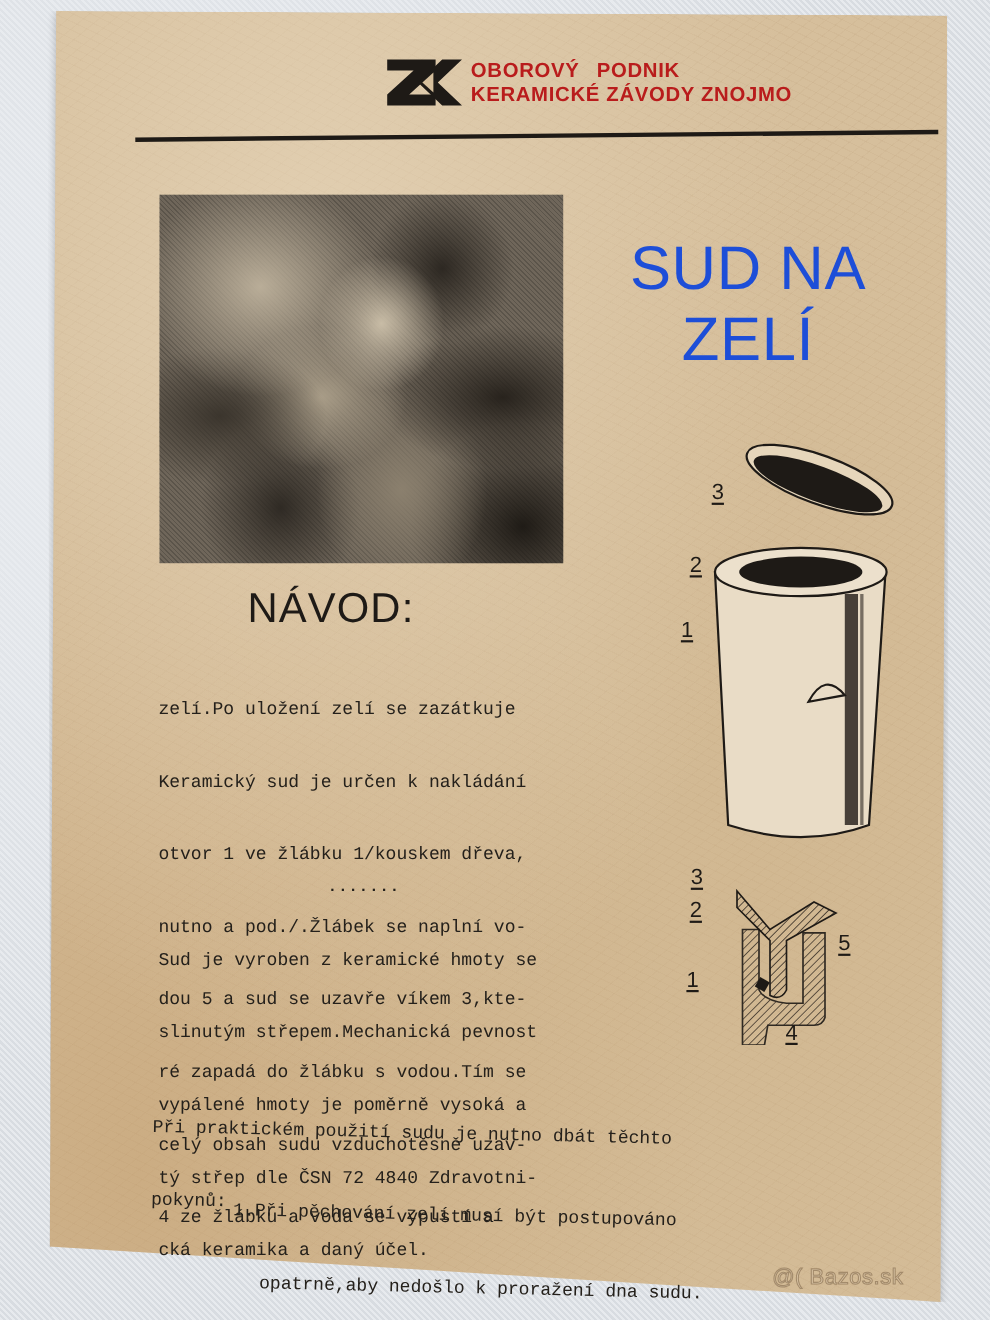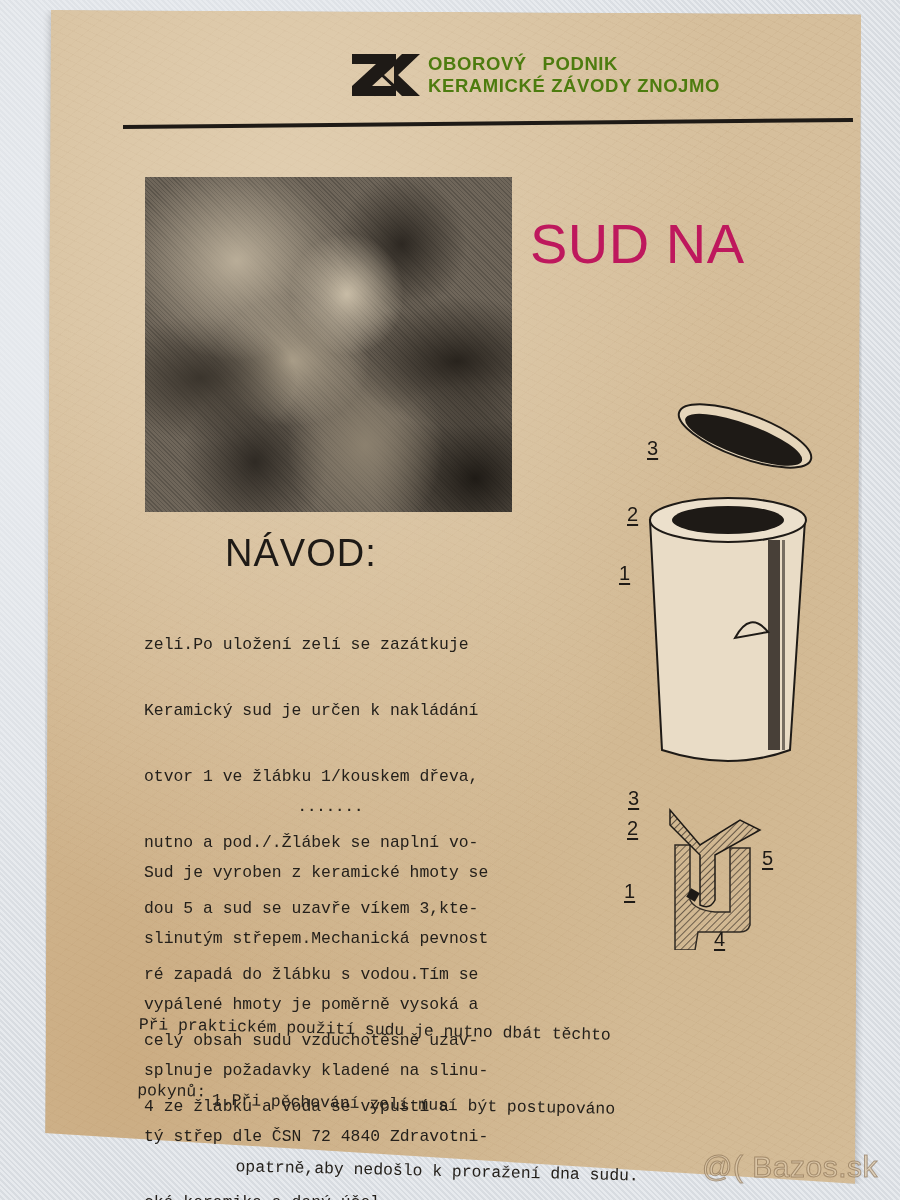--- a/index.html
+++ b/index.html
@@ -21,21 +21,21 @@
       repeating-linear-gradient(25deg, rgba(150,110,70,0.06) 0 1px, transparent 1px 7px),
       repeating-linear-gradient(-40deg, rgba(150,110,70,0.05) 0 1px, transparent 1px 9px);
     clip-path: polygon(0.5% 0, 100% 0, 100% 0.5%, 101% 100%, 0 96%, 0 88%, -1% 0);
     transform: rotate(0.3deg);
     box-shadow: 0 2px 8px rgba(0,0,0,0.25);
   }
   .header {
     position:absolute; left:350px; top:52px; display:flex; align-items:center;
   }
   .logo { width:72px; height:46px; margin-right:6px; }
-  .company { font-weight:bold; font-size:18.5px; line-height:22px; color:#4d7c0f; letter-spacing:0.6px; }
+  .company { font-weight:bold; font-size:18.5px; line-height:22px; color:#b91c1c; letter-spacing:0.6px; }
   .company div:first-child { word-spacing:10px; }
   .rule {
     position:absolute; left:123px; top:125px; width:730px; height:4px;
     background:#1e1a16; transform:rotate(-0.55deg); transform-origin:left center;
   }
   .photo {
     position:absolute; left:145px; top:177px; width:367px; height:335px;
     background:#6f665a;
     background-image:
       radial-gradient(ellipse at 25% 25%, #b9ad98 0, transparent 28%),
@@ -43,22 +43,22 @@
       radial-gradient(ellipse at 70% 20%, #2d2822 0, transparent 18%),
       radial-gradient(ellipse at 15% 60%, #3b352d 0, transparent 22%),
       radial-gradient(ellipse at 40% 55%, #a99d88 0, transparent 25%),
       radial-gradient(ellipse at 85% 55%, #28231d 0, transparent 25%),
       radial-gradient(ellipse at 60% 80%, #8b806e 0, transparent 25%),
       radial-gradient(ellipse at 30% 85%, #2f2a24 0, transparent 20%),
       radial-gradient(ellipse at 90% 90%, #1f1b16 0, transparent 22%),
       repeating-linear-gradient(45deg, rgba(0,0,0,0.18) 0 1px, transparent 1px 3px);
   }
   .title {
-    position:absolute; left:530px; top:212px; width:300px; text-align:left;
-    font-size:56px; line-height:64px; color:#be185d; letter-spacing:0.5px;
+    position:absolute; left:530px; top:212px; width:300px; text-align:center;
+    font-size:56px; line-height:64px; color:#1d4ed8; letter-spacing:0.5px;
   }
   .navod {
     position:absolute; left:225px; top:532px; font-weight:normal; font-size:38px;
     color:#1e1a16; letter-spacing:1px;
   }
   .typed {
     font-family:"Liberation Mono", monospace; color:#24201b; font-size:16.4px;
     line-height:22px; white-space:pre;
   }
   .p1 { position:absolute; left:144px; top:590px; }
@@ -66,21 +66,21 @@
   .p2 { position:absolute; left:144px; top:818px; }
   .p3 { position:absolute; left:140px; top:970px; transform:rotate(1.3deg); transform-origin:left top; }
   .p3 .indent2 { padding-left:100px; }
   .lbl {
     position:absolute; font-size:20px; color:#1e1a16; text-decoration:underline;
     text-underline-offset:3px;
   }
   .barrel { position:absolute; left:640px; top:400px; }
   .section { position:absolute; left:660px; top:800px; }
   .watermark {
-    position:absolute; left:702px; top:1150px; font-size:30px; color:rgba(220,200,170,0.75);
+    position:absolute; left:702px; top:1150px; font-size:20px; color:rgba(220,200,170,0.75);
     -webkit-text-stroke:1px rgba(120,95,65,0.55); letter-spacing:0.5px;
   }
 </style>
 </head>
 <body>
 
 <div class="paper"></div>
 
 <div class="header">
   <svg class="logo" viewBox="0 0 72 46">
@@ -93,20 +93,21 @@
     <div>KERAMICKÉ ZÁVODY ZNOJMO</div>
   </div>
 </div>
 
 <div class="rule"></div>
 
 <div class="photo"></div>
 
 <div class="title">
   <div>SUD NA</div>
+  <div>ZELÍ</div>
 </div>
 
 <svg class="barrel" width="190" height="380" viewBox="0 0 190 380">
 
   <g transform="translate(40,8) rotate(20 65 28)">
     <ellipse cx="65" cy="28" rx="70" ry="22" fill="#e6d6bb" stroke="#1e1a16" stroke-width="2"></ellipse>
     <ellipse cx="65" cy="32" rx="62" ry="16" fill="#1e1a16"></ellipse>
   </g>
 
   <path d="M10,120 L22,350 Q90,372 150,350 L165,120 Z" fill="#e9dcc6" stroke="#1e1a16" stroke-width="2"></path>
@@ -149,21 +150,20 @@
   <div>4 ze žlábku a voda se vypustí a</div>
   
 </div>
 
 <div class="typed dots">.......</div>
 
 <div class="typed p2">
   <div>Sud je vyroben z keramické hmoty se</div>
   <div>slinutým střepem.Mechanická pevnost</div>
   <div>vypálené hmoty je poměrně vysoká a</div>
-  <div>splnuje požadavky kladené na slinu-</div>
   <div>tý střep dle ČSN 72 4840 Zdravotni-</div>
   <div>cká keramika a daný účel.</div>
 </div>
 
 <div class="typed p3">
   <div>Při praktickém použití sudu je nutno dbát těchto</div>
   <div style="display:flex;">
     <span>pokynů:</span>
     <span style="padding-left:6px;padding-top:8px;">1.Při pěchování zelí musí být postupováno</span>
   </div>

